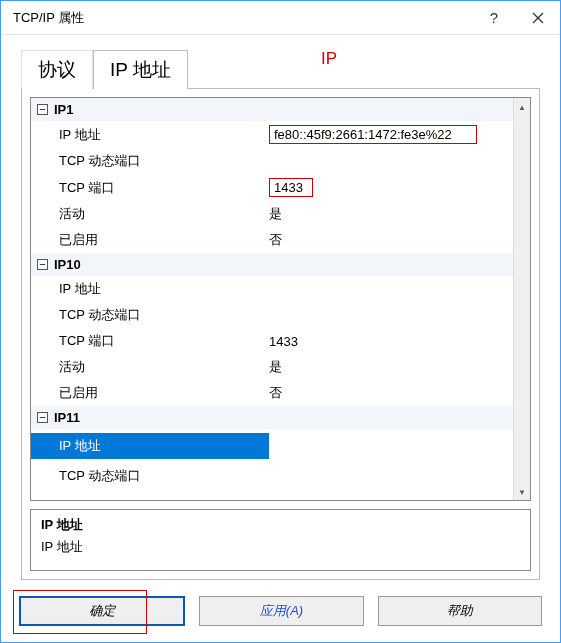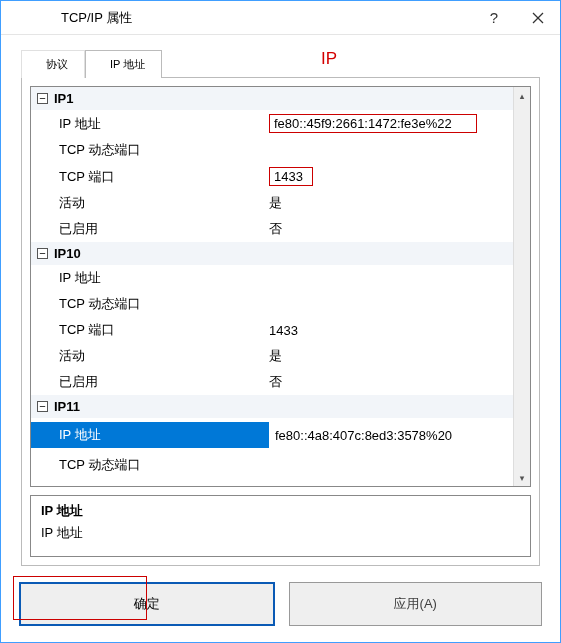--- a/index.html
+++ b/index.html
@@ -22,21 +22,20 @@
   .titlebar {
     height: 34px;
     display: flex;
     align-items: center;
     padding: 0 0 0 12px;
     border-bottom: 1px solid #e5e5e5;
   }
   .titlebar-title {
     flex: 1;
     font-size: 13px;
-    margin-left: 48px;
   }
   .titlebar-btn {
     width: 44px;
     height: 34px;
     display: flex;
     align-items: center;
     justify-content: center;
     font-size: 14px;
     color: #333;
   }
@@ -51,25 +50,25 @@
     position: relative;
   }
 
   .tabstrip {
     display: flex;
     gap: 0;
     position: relative;
     z-index: 2;
   }
   .tab {
-    padding: 6px 16px 6px 24px;
+    padding: 6px 16px 6px 16px;
     border: 1px solid #bbb;
     border-bottom: none;
     background: #f4f4f4;
-    font-size: 11px;
+    font-size: 19px;
     position: relative;
     top: 1px;
   }
   .tab.active {
     background: #fff;
     border-color: #bbb;
   }
   .tab:not(.active) {
     background: #fff;
     border-color: #e0e0e0;
@@ -181,33 +180,34 @@
   .desc-title { font-weight: bold; margin-bottom: 4px; }
 
   .button-row {
     display: flex;
     gap: 14px;
     padding: 0 18px 16px 18px;
     position: relative;
   }
   .btn {
     flex: 1;
-    height: 44px;
+    height: 30px;
     border: 1px solid #999;
     background: #efefef;
     display: flex;
     align-items: center;
     justify-content: center;
     font-size: 13px;
+    font-style: italic;
   }
   .btn.primary {
     border: 2px solid #0a5ab5;
     background: #efefef;
   }
-  .btn.disabled { color: #404040; }
+  .btn.disabled { color: #1d4ed8; }
   .ok-redbox {
     position: absolute;
     left: 12px;
     top: -6px;
     width: 134px;
     height: 44px;
     border: 1px solid #c00;
     pointer-events: none;
   }
 </style>
@@ -292,21 +292,20 @@
           </div>
 
           <div class="group-header">
             <span class="toggle">−</span>
             <span>IP11</span>
           </div>
           <div class="row selected">
             <span class="label-wrap">
                 <span>IP 地址</span>
               </span>
-            <span class="value" style="padding-left:6px;">fe80::4a8:407c:8ed3:3578%20</span>
           </div>
           <div class="row">
             <span class="label">TCP 动态端口</span>
             <span class="value"></span>
           </div>
 
         </div>
 
         <div class="scrollbar">
           <div class="scroll-btn">▴</div>
@@ -320,15 +319,16 @@
         <div>IP 地址</div>
       </div>
 
     </div>
   </div>
 
   <div class="button-row">
     <div class="ok-redbox"></div>
     <div class="btn primary">确定</div>
     <div class="btn disabled">应用(A)</div>
+    <div class="btn">帮助</div>
   </div>
 
 </div>
 
 </body></html>

